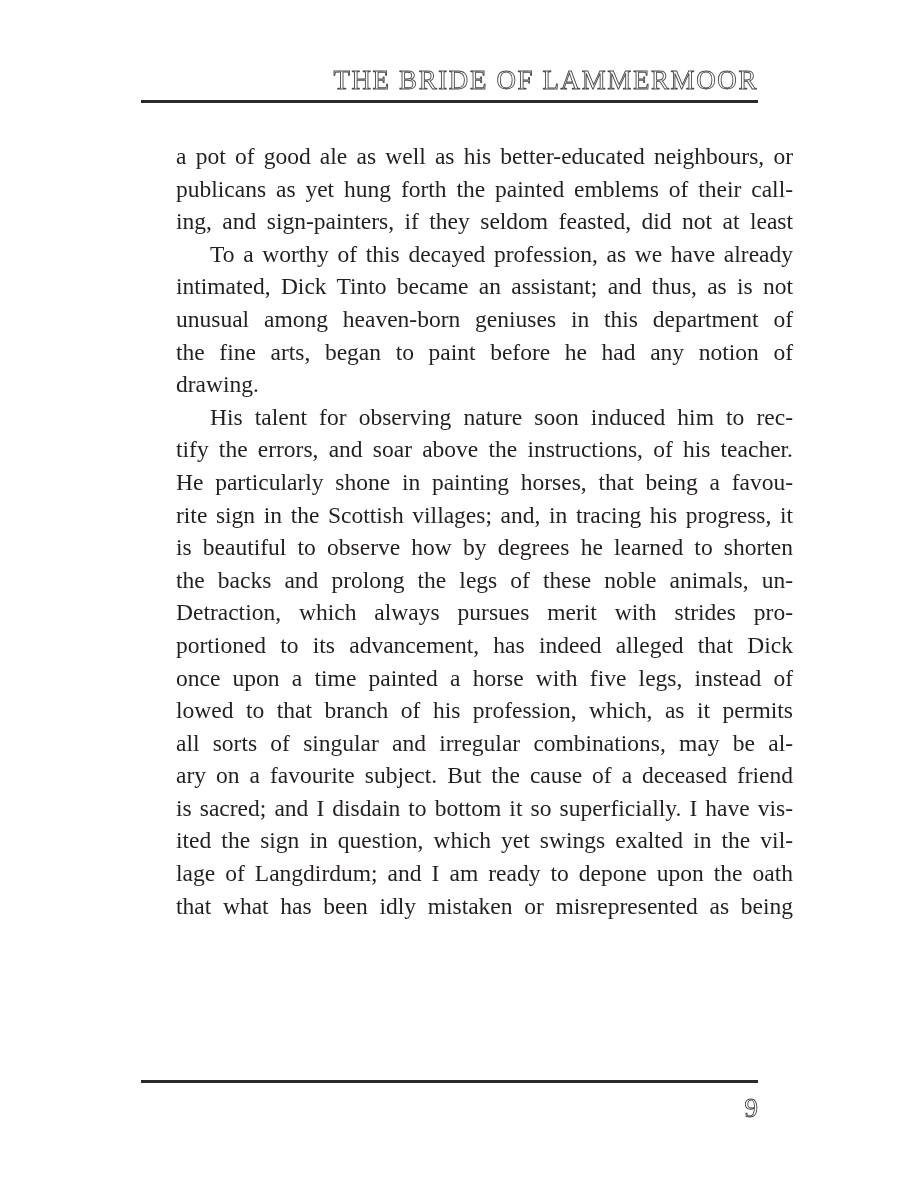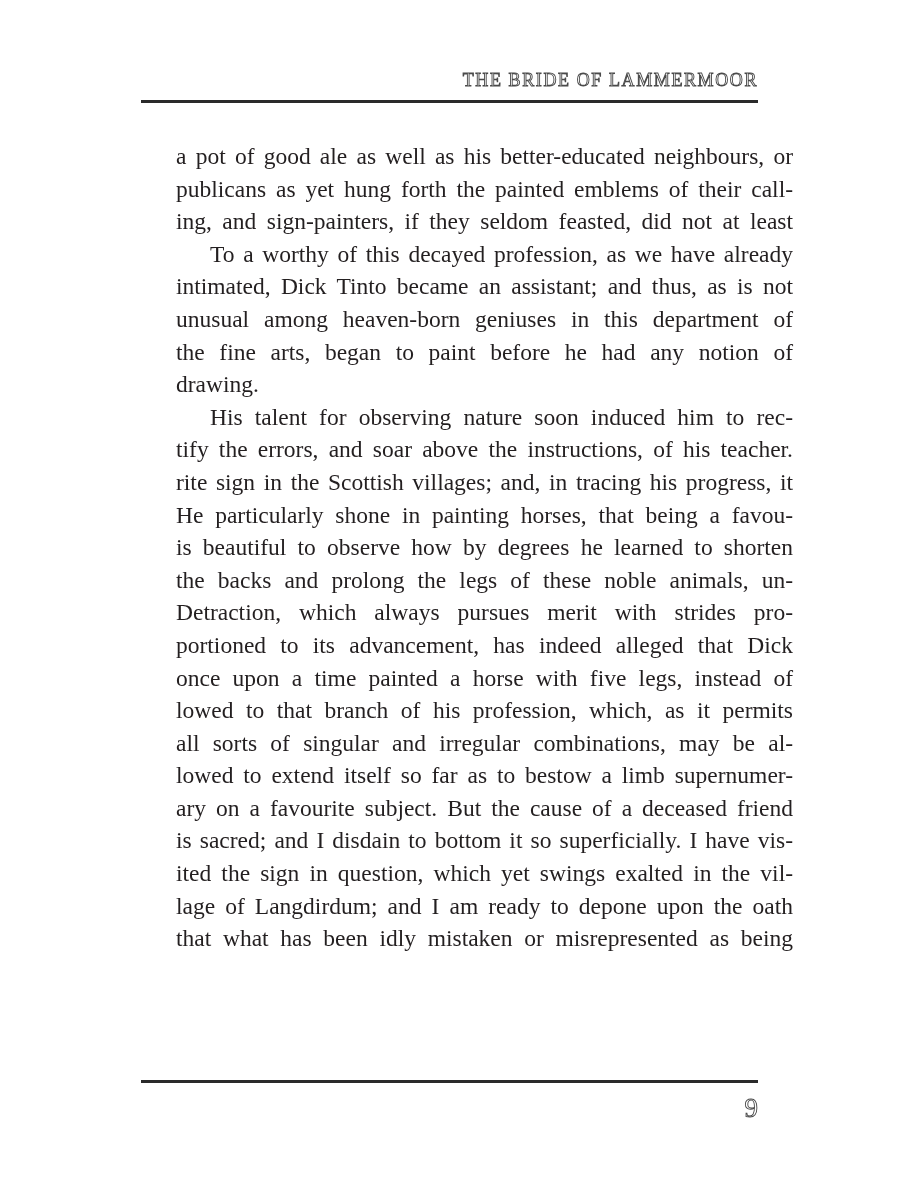--- a/index.html
+++ b/index.html
@@ -15,21 +15,21 @@
       font-family: "Liberation Serif", "DejaVu Serif", serif;
       color: #231f20;
     }
     .running-head {
       position: absolute;
       left: 141px;
       width: 617px;
       top: 62px;
       text-align: right;
       font-family: "Liberation Serif", serif;
-      font-size: 18px;
+      font-size: 27px;
       letter-spacing: 1.6px;
       color: #ffffff;
       -webkit-text-stroke: 0.9px #4a4a4a;
       line-height: 36px;
       white-space: nowrap;
     }
     .rule {
       position: absolute;
       left: 141px;
       width: 617px;
@@ -89,30 +89,29 @@
     <span class="line indent">To a worthy of this decayed profession, as we have already</span>
     <span class="line">intimated, Dick Tinto became an assistant; and thus, as is not</span>
     <span class="line">unusual among heaven-born geniuses in this department of</span>
     <span class="line">the fine arts, began to paint before he had any notion of</span>
     <span class="line last">drawing.</span>
   </div>
 
   <div>
     <span class="line indent">His talent for observing nature soon induced him to rec-</span>
     <span class="line">tify the errors, and soar above the instructions, of his teacher.</span>
+    <span class="line">He particularly shone in painting horses, that being a favou-</span>
     <span class="line">rite sign in the Scottish villages; and, in tracing his progress, it</span>
-    <span class="line">He particularly shone in painting horses, that being a favou-</span>
     <span class="line">is beautiful to observe how by degrees he learned to shorten</span>
     <span class="line">the backs and prolong the legs of these noble animals, un-</span>
     <span class="line">Detraction, which always pursues merit with strides pro-</span>
     <span class="line">portioned to its advancement, has indeed alleged that Dick</span>
     <span class="line">once upon a time painted a horse with five legs, instead of</span>
     <span class="line">lowed to that branch of his profession, which, as it permits</span>
     <span class="line">all sorts of singular and irregular combinations, may be al-</span>
-    <span class="line">lowed to extend itself so far as to bestow a limb supernumer-</span>
     <span class="line">ary on a favourite subject. But the cause of a deceased friend</span>
     <span class="line">is sacred; and I disdain to bottom it so superficially. I have vis-</span>
     <span class="line">ited the sign in question, which yet swings exalted in the vil-</span>
     <span class="line">lage of Langdirdum; and I am ready to depone upon the oath</span>
     <span class="line">that what has been idly mistaken or misrepresented as being</span>
   </div>
 </div>
 
 <div class="rule bottom"></div>
 <div class="folio">9</div>

